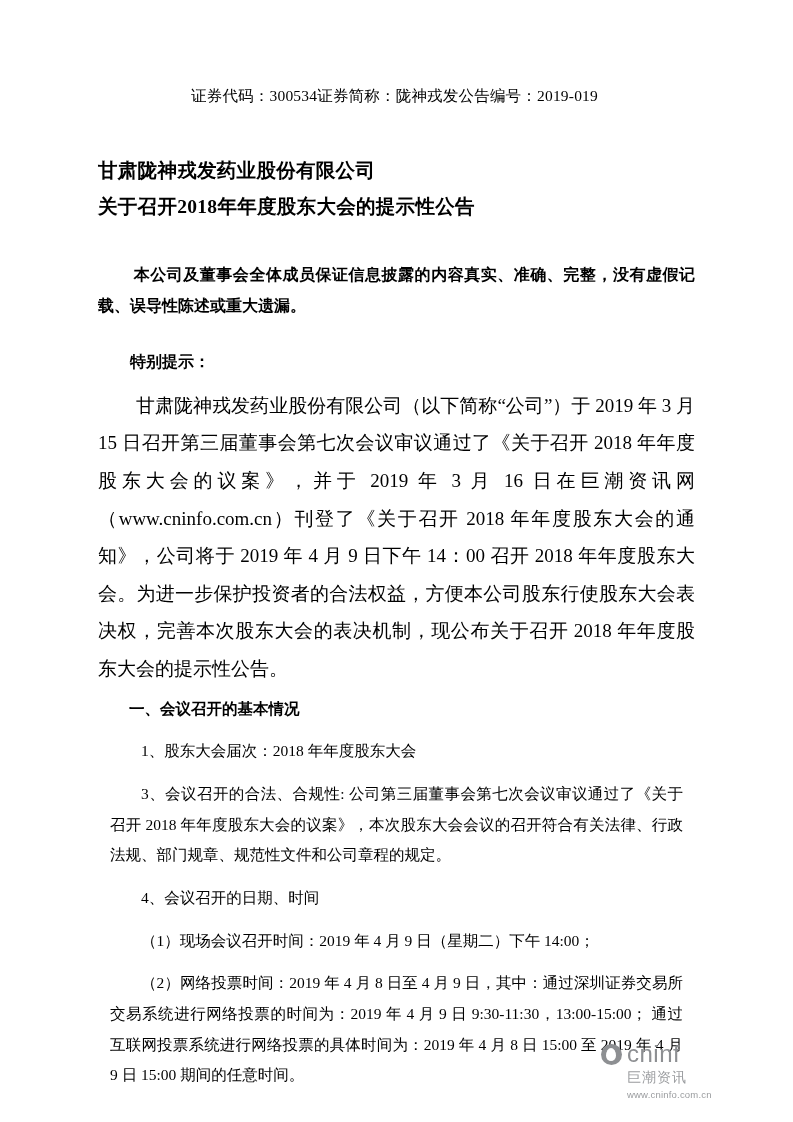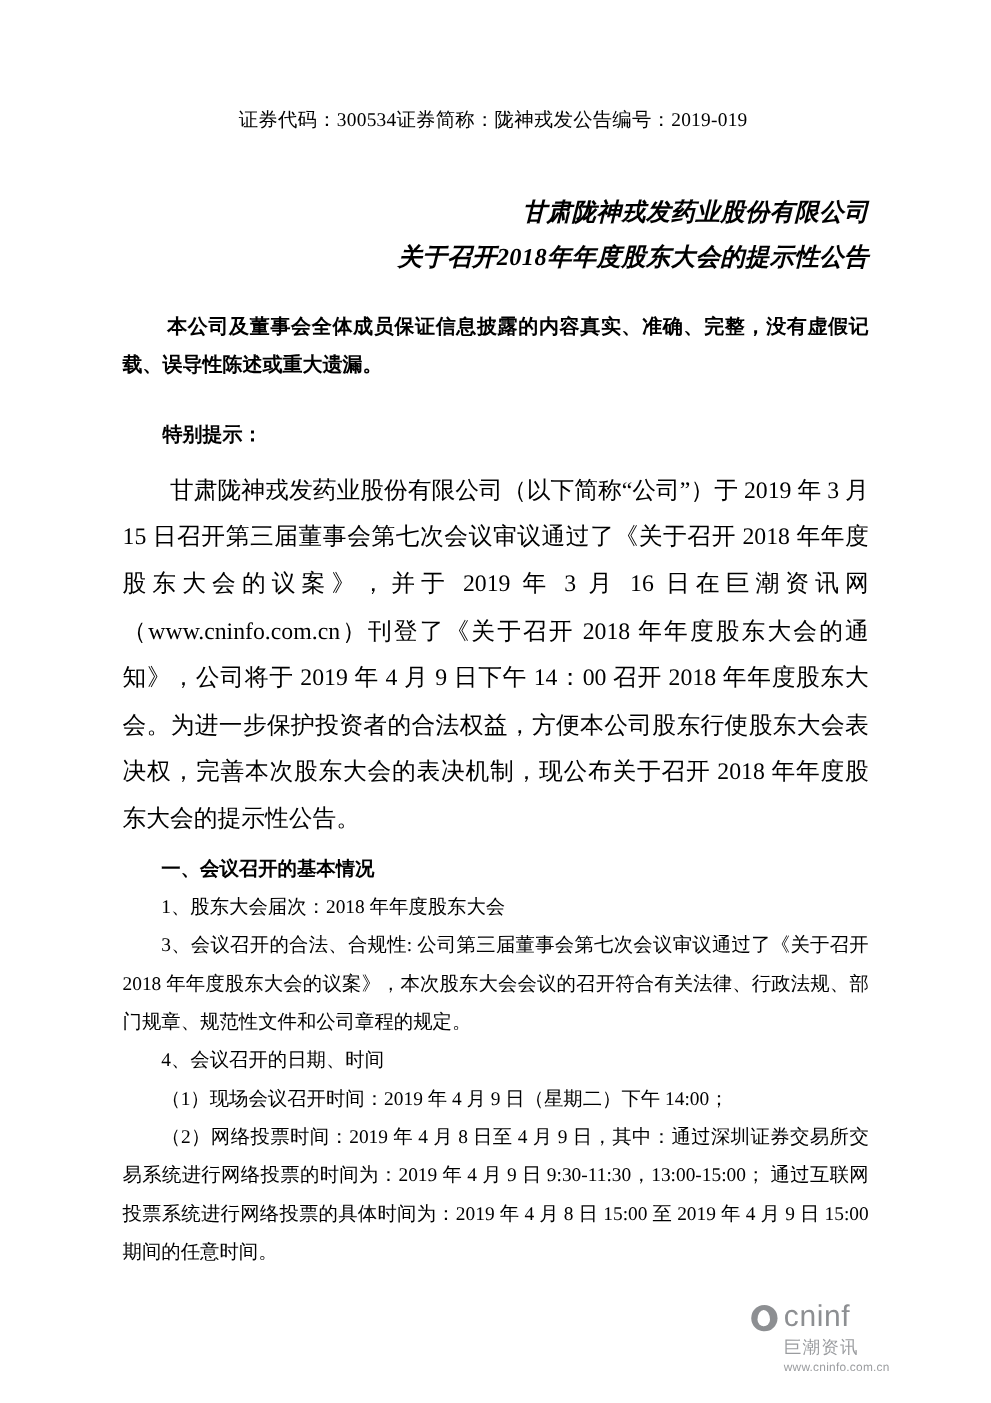--- a/index.html
+++ b/index.html
@@ -28,23 +28,22 @@
     align-items: baseline;
     font-size: 15.5px;
     letter-spacing: 0.2px;
     margin-bottom: 46px;
     padding-right: 4px;
   }
   .header-cell {
     white-space: nowrap;
   }
   .title-block {
-    text-align: right;
-    margin-bottom: 21px;
-    font-style: italic;
+    text-align: left;
+    margin-bottom: 34px;
   }
   .title-line {
     font-size: 19.5px;
     font-weight: bold;
     line-height: 1.85;
     letter-spacing: 0.3px;
   }
   .stmt {
     font-size: 16px;
     font-weight: bold;
@@ -75,21 +74,21 @@
   .sec-head {
     font-size: 15.5px;
     font-weight: bold;
     line-height: 1.98;
     margin: 6px 0 0 0;
     text-indent: 2em;
   }
   p.item {
     font-size: 15.5px;
     line-height: 1.98;
-    margin: 0;
+    margin: 12px;
     text-indent: 2em;
     text-align: justify;
     text-justify: inter-ideograph;
   }
   .logo {
     position: absolute;
     right: 42px;
     bottom: 22px;
     text-align: left;
     width: 150px;

